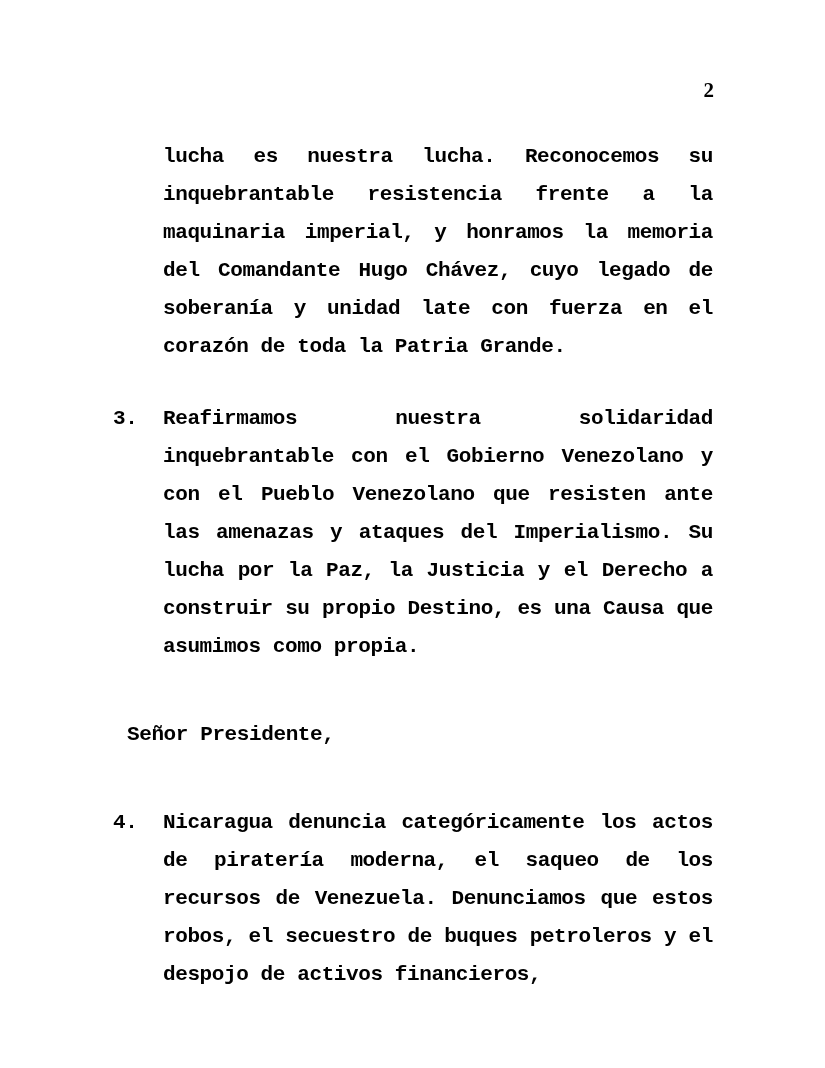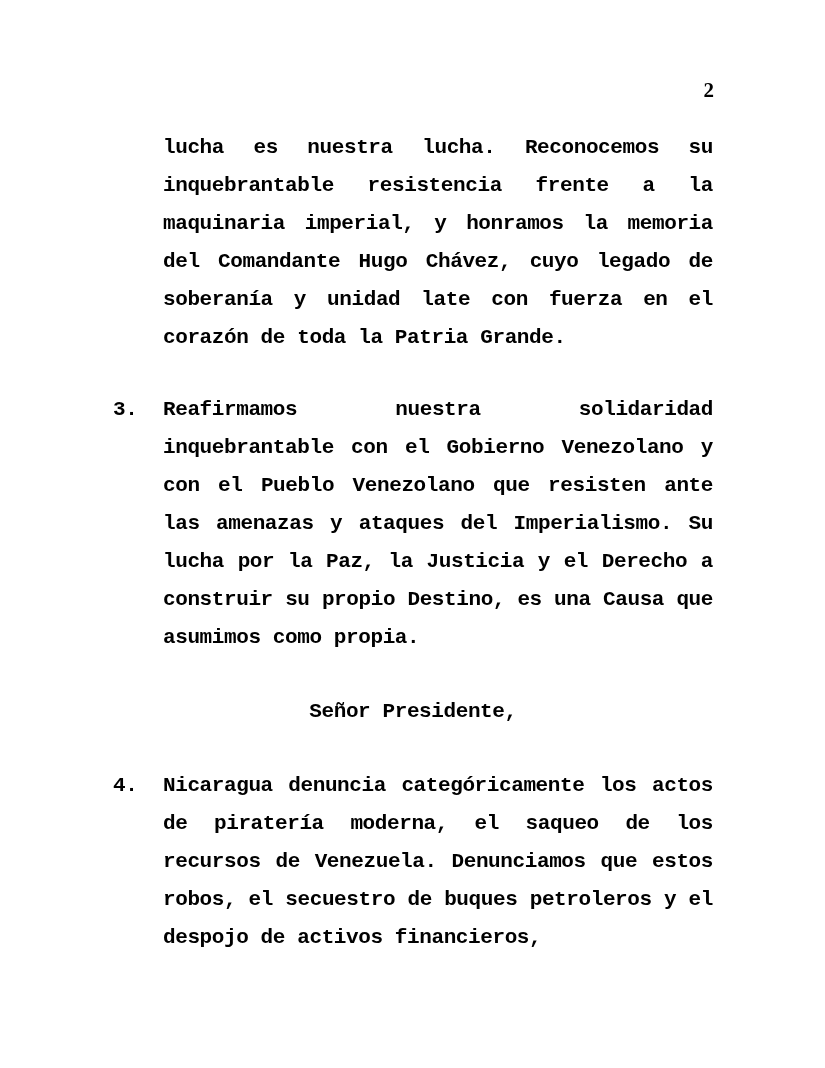--- a/index.html
+++ b/index.html
@@ -30,21 +30,21 @@
     font-weight: bold;
     font-size: 21px;
     line-height: 24px;
     letter-spacing: 0px;
   }
 
   
   .body {
     position: absolute;
     left: 113px;
-    top: 129px;
+    top: 138px;
     width: 600px;
   }
 
   
   .para {
     font-size: 21px;
     line-height: 38px;
     font-weight: bold;
     text-align: justify;
     text-justify: inter-word;
@@ -76,23 +76,23 @@
     font-weight: bold;
     text-align: left;
     letter-spacing: -0.4px;
   }
 
   
   .salutation {
     font-size: 21px;
     line-height: 38px;
     font-weight: bold;
-    text-align: center;
+    text-align: left;
     letter-spacing: -0.4px;
-    margin: 0;
+    margin: 14px;
   }
 
   .spacer-sm { height: 34px; }
   .spacer-md { height: 36px; }
 </style>
 </head>
 <body>
 
 <div class="page">
 

